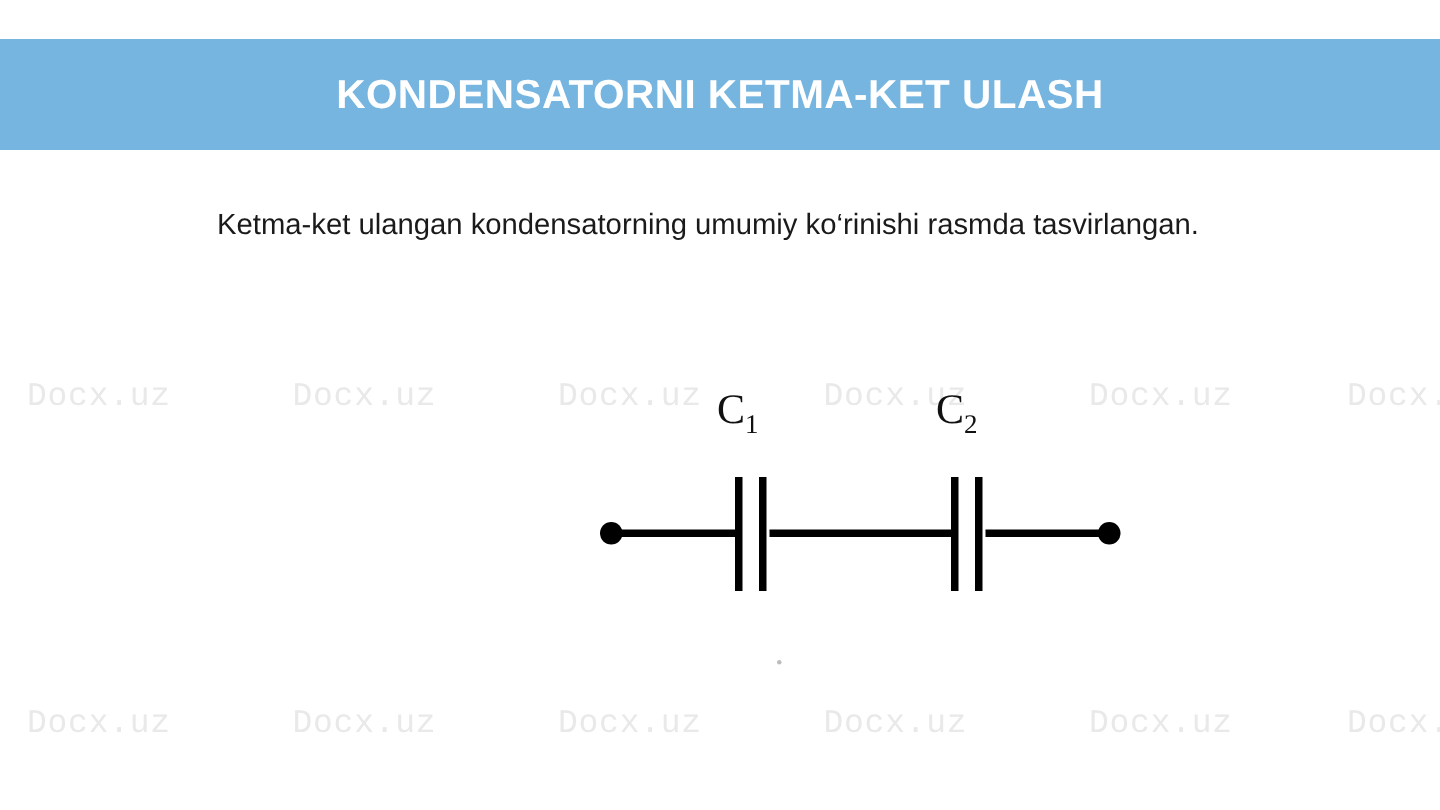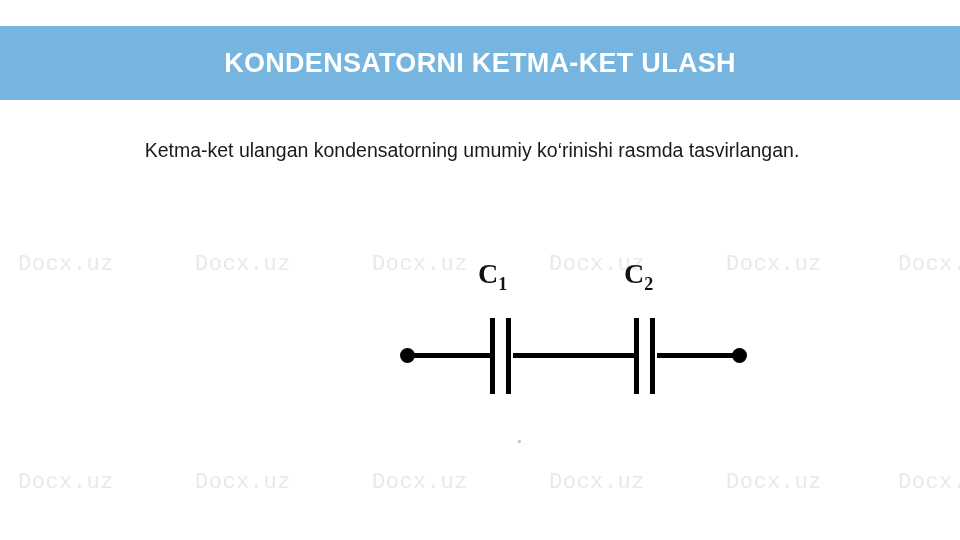--- a/index.html
+++ b/index.html
@@ -72,21 +72,20 @@
     top: 240px;
     width: 400px;
     height: 180px;
     z-index: 3;
   }
   .cap-label {
     position: absolute;
     font-size: 28px;
     color: #111111;
     font-family: "Liberation Serif", serif;
-    font-weight: bold;
   }
   .cap-label .sub {
     font-size: 18px;
     vertical-align: sub;
   }
   .label-c1 { left: 98px; top: 18px; }
   .label-c2 { left: 244px; top: 18px; }
 
   
   .wire {

